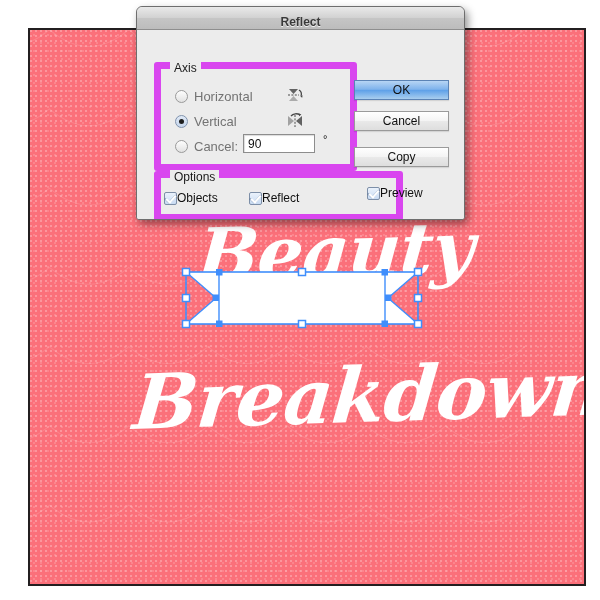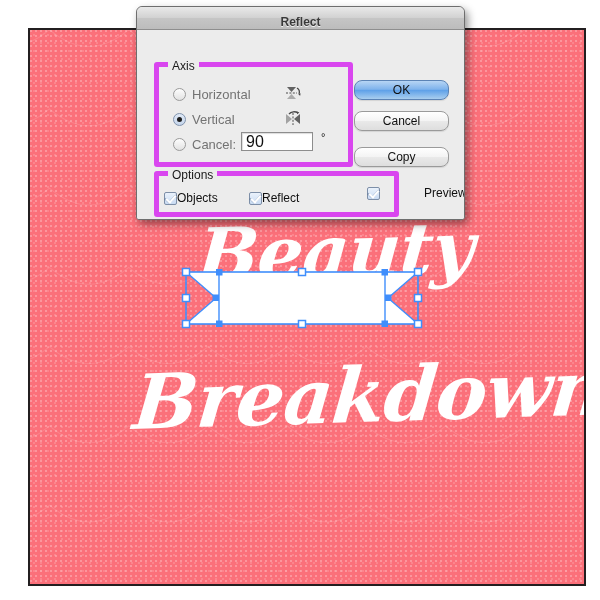--- a/index.html
+++ b/index.html
@@ -116,21 +116,21 @@
   }
   #dialog-body {
     position: relative;
     height: 191px;
     background: #ececec;
   }
 
   
   .groupbox {
     position: absolute;
-    border: 5px solid #d946ef;
+    border: 7px solid #d946ef;
     border-radius: 3px;
     background: transparent;
   }
   .groupbox-legend {
     position: absolute;
     top: -8px;
     left: 9px;
     padding: 0 4px;
     background: #ececec;
     font-size: 12px;
@@ -187,21 +187,21 @@
     position: absolute;
     left: 82px; top: 65px;
     width: 72px; height: 19px;
     background: #ffffff;
     border: 1px solid #8d8d8d;
     box-shadow: inset 1px 1px 1px rgba(0,0,0,.14);
     box-sizing: border-box;
     display: flex;
     align-items: center;
     padding-left: 4px;
-    font-size: 16px;
+    font-size: 12px;
     color: #111;
   }
   #angle-degree {
     position: absolute;
     left: 162px; top: 64px;
     font-size: 11px;
     color: #111;
   }
 
   
@@ -237,27 +237,27 @@
     border: solid rgba(30,60,110,.35);
     border-width: 0 2.6px 2.6px 0;
     transform: rotate(42deg);
   }
   .check-label {
     font-size: 12px;
     color: #101010;
   }
   #chk-objects  { left: 27px; top: 160px; }
   #chk-patterns { left: 112px; top: 160px; }
-  #chk-preview  { left: 230px; top: 155px; gap: 44px; }
+  #chk-preview  { left: 230px; top: 155px; }
 
   
   .btn {
     position: absolute;
     width: 95px; height: 20px;
-    border-radius: 8px;
+    border-radius: 0;
     border: 1px solid #9a9a9a;
     background: linear-gradient(to bottom, #ffffff 0%, #f4f4f4 48%, #e9e9e9 52%, #dedede 100%);
     box-shadow: 0 1px 1px rgba(0,0,0,.10);
     display: flex;
     align-items: center;
     justify-content: center;
     font-size: 12px;
     color: #101010;
     box-sizing: border-box;
   }

